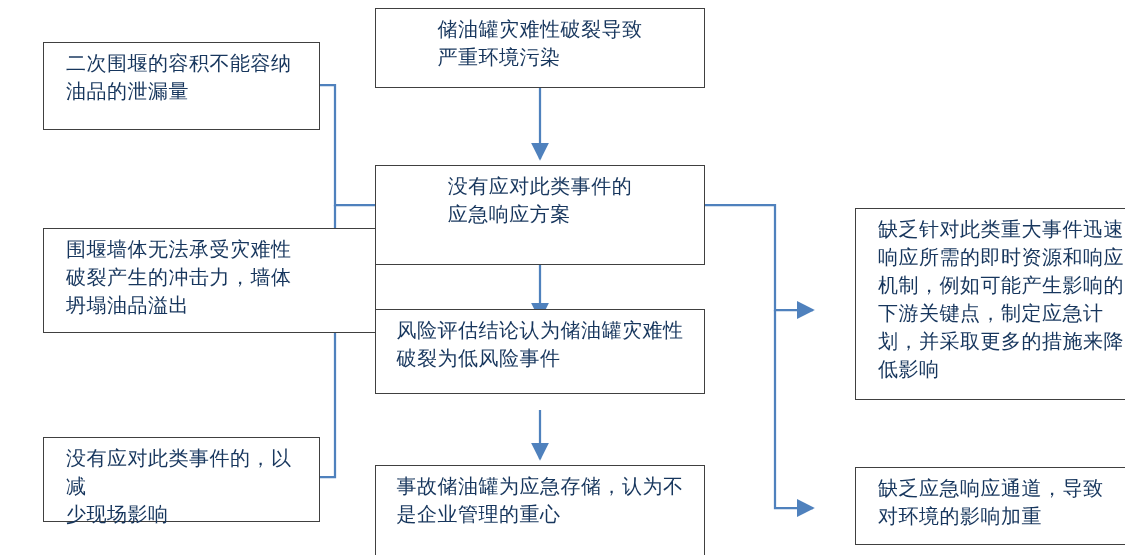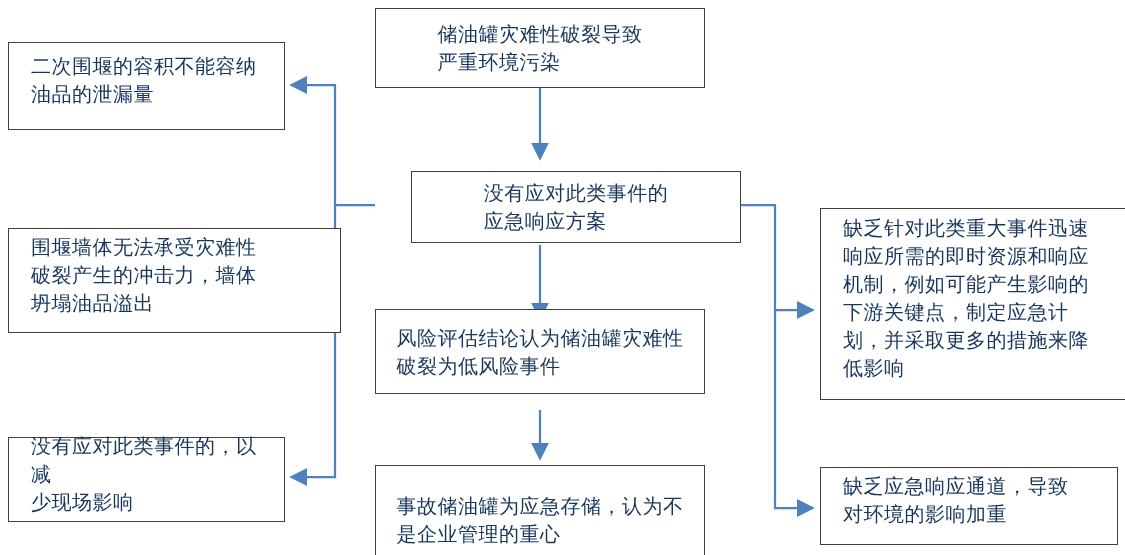--- a/index.html
+++ b/index.html
@@ -17,30 +17,29 @@
     background: var(--bg);
     font-family: "Liberation Serif", "DejaVu Serif", serif;
     color: var(--text);
     overflow: hidden;
   }
   .node {
     position: absolute;
     border: 1.5px solid var(--border);
     background: #ffffff;
     display: flex;
-    align-items: center;
   }
   .node .txt {
     white-space: pre-line;
     font-size: 20px;
     line-height: 28px;
     letter-spacing: 0.5px;
   }
   .node.center-col { justify-content: center; padding: 6px 14px; }
-  .node.side-col { justify-content: flex-start; padding: 6px 12px 18px 22px; }
+  .node.side-col { justify-content: flex-start; padding: 6px 12px 18px 22px; margin-left: 35px; }
   svg.connectors {
     position: absolute;
     left: 0; top: 0;
     width: 1125px;
     height: 555px;
     pointer-events: none;
   }
   svg.connectors .conn {
     stroke: var(--arrow);
     stroke-width: 2.25;
@@ -69,21 +68,21 @@
 
     <path class="conn" d="M705,205 L775,205 L775,310 L813,310" marker-end="url(#arrowhead)"></path>
     <path class="conn" d="M775,310 L775,508 L813,508" marker-end="url(#arrowhead)"></path>
   </svg>
 
   <div class="node center-col" style="left:375px; top:8px; width:330px; height:80px;">
     <div class="txt">储油罐灾难性破裂导致
 严重环境污染</div>
   </div>
 
-  <div class="node center-col" style="left:375px; top:171px; width:330px; height:72px;margin-left:36px;">
+  <div class="node center-col" style="left:375px; top:165px; width:330px; height:100px;">
     <div class="txt">没有应对此类事件的
 应急响应方案</div>
   </div>
 
   <div class="node center-col" style="left:375px; top:309px; width:330px; height:85px;">
     <div class="txt">风险评估结论认为储油罐灾难性
 破裂为低风险事件</div>
   </div>
 
   <div class="node center-col" style="left:375px; top:465px; width:330px; height:109px;">

